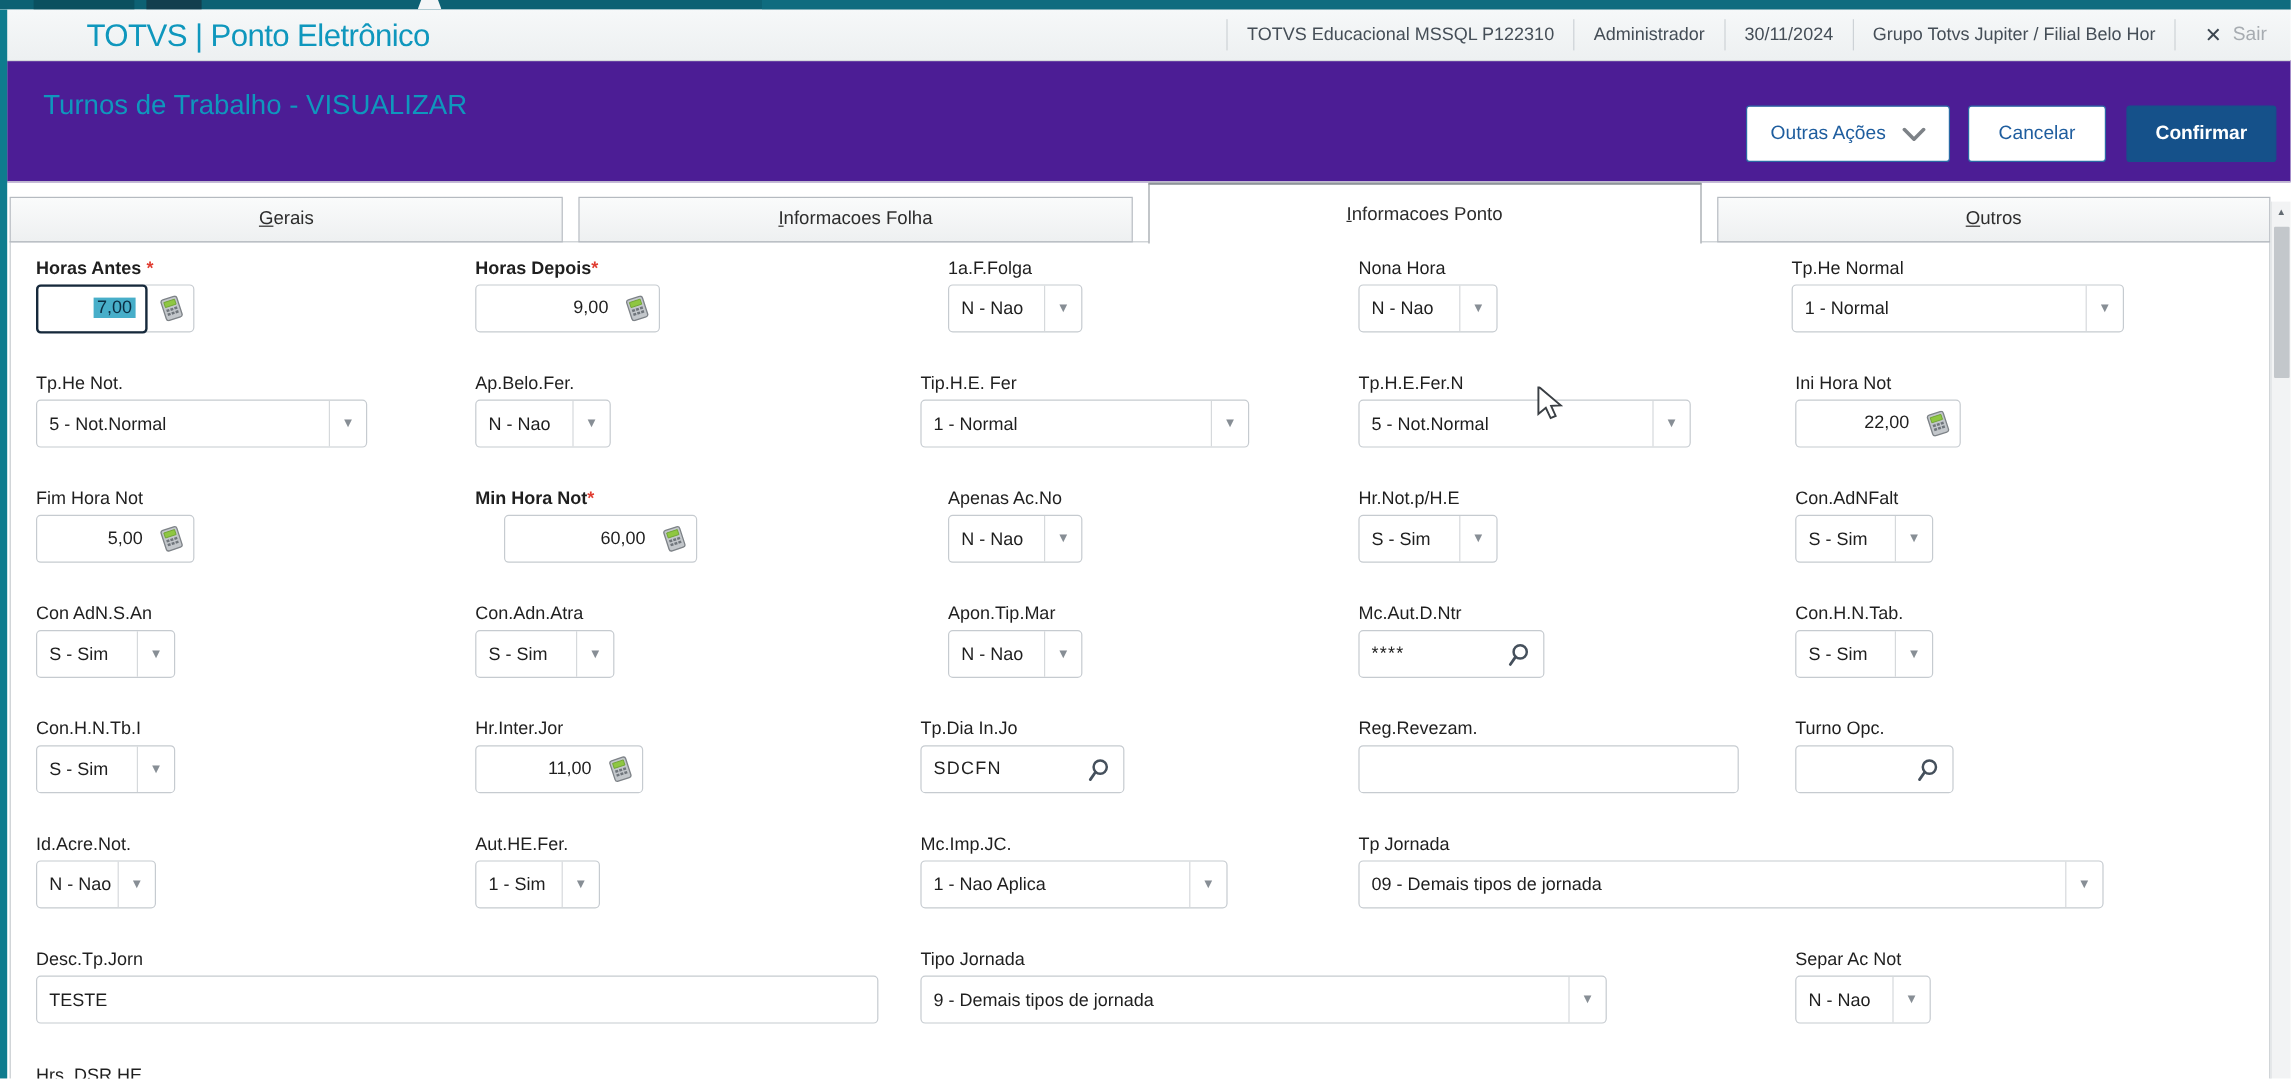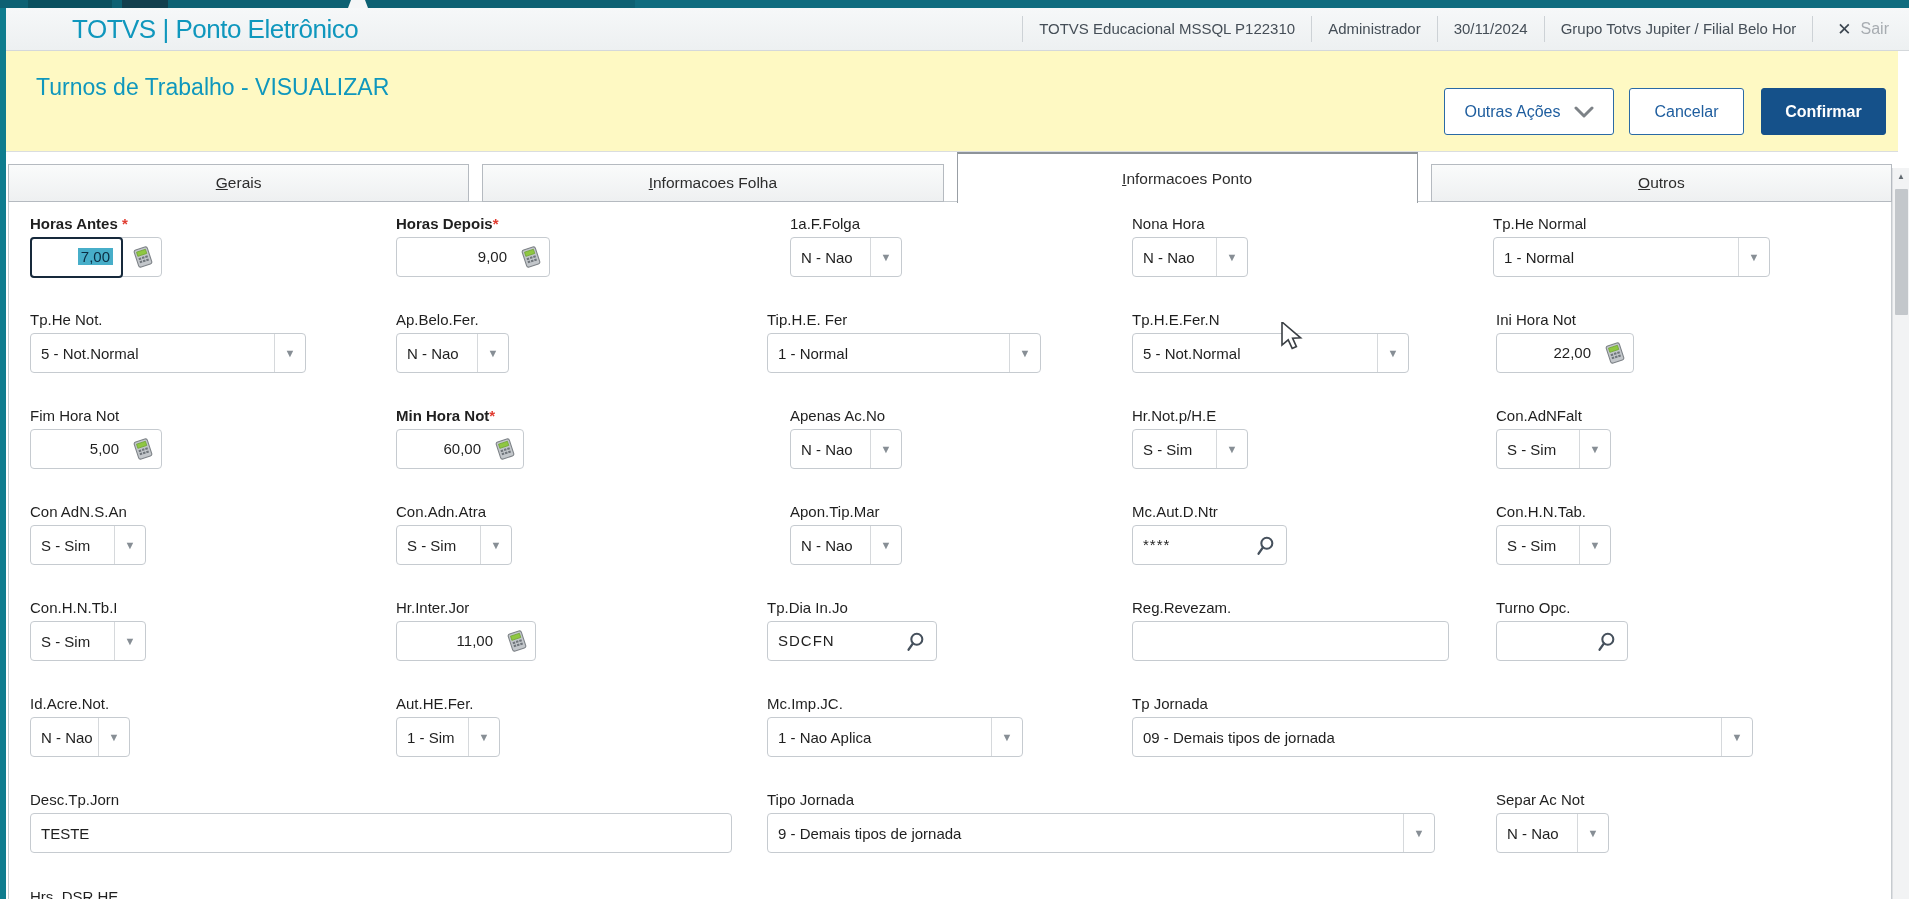--- a/index.html
+++ b/index.html
@@ -23,21 +23,21 @@
   .app-title{color:#0f97bd;font-size:26px;margin-left:26px;white-space:nowrap;letter-spacing:-0.5px;}
   .header-right{margin-left:auto;display:flex;align-items:center;height:100%;}
   .hitem{padding:0 16px;font-size:15px;color:#454e57;border-left:1px solid #cdd2d6;
          height:26px;line-height:26px;white-space:nowrap;display:flex;align-items:center;}
   .exit{display:flex;gap:9px;padding:0 20px 0 24px;border-left:1px solid #cdd2d6;height:26px;
         align-items:center;cursor:pointer;}
   .exit .x{color:#3c4650;font-size:17px;font-weight:bold;line-height:1;}
   .exit .sair{color:#a7acb1;font-size:16px;}
 
   
-  .toolbar{position:absolute;left:6px;right:11px;top:50px;height:101px;background:#fef9c3;
+  .toolbar{position:absolute;left:6px;right:0;top:50px;height:101px;background:#4c1d95;
            border-bottom:1px solid #dadddf;z-index:2;}
   .page-title{position:absolute;left:30px;top:24px;font-size:23px;color:#0f97bd;white-space:nowrap;}
   .btn{position:absolute;top:38px;height:47px;border-radius:3px;box-sizing:border-box;
        display:flex;align-items:center;justify-content:center;font-size:16px;cursor:pointer;}
   .btn-outline{background:#fff;border:1px solid #2a6aa5;color:#1e5d9e;}
   .btn-outras{right:284px;width:170px;gap:13px;}
   .btn-cancel{right:154px;width:115px;}
   .btn-confirm{right:12px;width:125px;background:#15518a;border:1px solid #15518a;color:#fff;font-weight:bold;}
 
   
@@ -270,21 +270,21 @@
                 <rect x="4.6" y="10.2" width="1.8" height="1.5"></rect>
                 <rect x="7.1" y="10.2" width="1.8" height="1.5"></rect>
                 <rect x="9.6" y="10.2" width="1.8" height="1.5"></rect>
               </g>
             </g>
           </svg>
         </div>
       </div>
       <div class="field" style="left: 396px; top: 407px;">
         <div class="flabel req"><span class="ltext">Min Hora Not</span><span class="ast">*</span></div>
-        <div class="ctrl num" style="width: 128px;">
+        <div class="ctrl num" style="width: 161px; margin-left: 24px;">
           <span class="val">60,00</span>
           <svg class="calc" width="22" height="22" viewBox="0 0 16 16">
             <g transform="rotate(-18 8 8)">
               <rect x="3" y="1.5" width="10" height="13" rx="1.5" fill="#c3c7cb" stroke="#7d8287" stroke-width="0.8"></rect>
               <rect x="4.6" y="3.2" width="6.8" height="3.2" fill="#8fc742" stroke="#6da32f" stroke-width="0.5"></rect>
               <g fill="#6f757b">
                 <rect x="4.6" y="7.8" width="1.8" height="1.5"></rect>
                 <rect x="7.1" y="7.8" width="1.8" height="1.5"></rect>
                 <rect x="9.6" y="7.8" width="1.8" height="1.5"></rect>
                 <rect x="4.6" y="10.2" width="1.8" height="1.5"></rect>
@@ -436,21 +436,21 @@
         </div>
       </div>
       <div class="field" style="left: 30px; top: 791px;">
         <div class="flabel"><span class="ltext">Desc.Tp.Jorn</span></div>
         <div class="ctrl txt" style="width: 702px;">
           <span class="val">TESTE</span>
         </div>
       </div>
       <div class="field" style="left: 767px; top: 791px;">
         <div class="flabel"><span class="ltext">Tipo Jornada</span></div>
-        <div class="ctrl sel" style="width: 668px;">
+        <div class="ctrl sel" style="width: 572px;">
           <span class="val">9 - Demais tipos de jornada</span>
           <div class="arrow-zone">▼</div>
         </div>
       </div>
       <div class="field" style="left: 1496px; top: 791px;">
         <div class="flabel"><span class="ltext">Separ Ac Not</span></div>
         <div class="ctrl sel" style="width: 113px;">
           <span class="val">N - Nao</span>
           <div class="arrow-zone">▼</div>
         </div>

